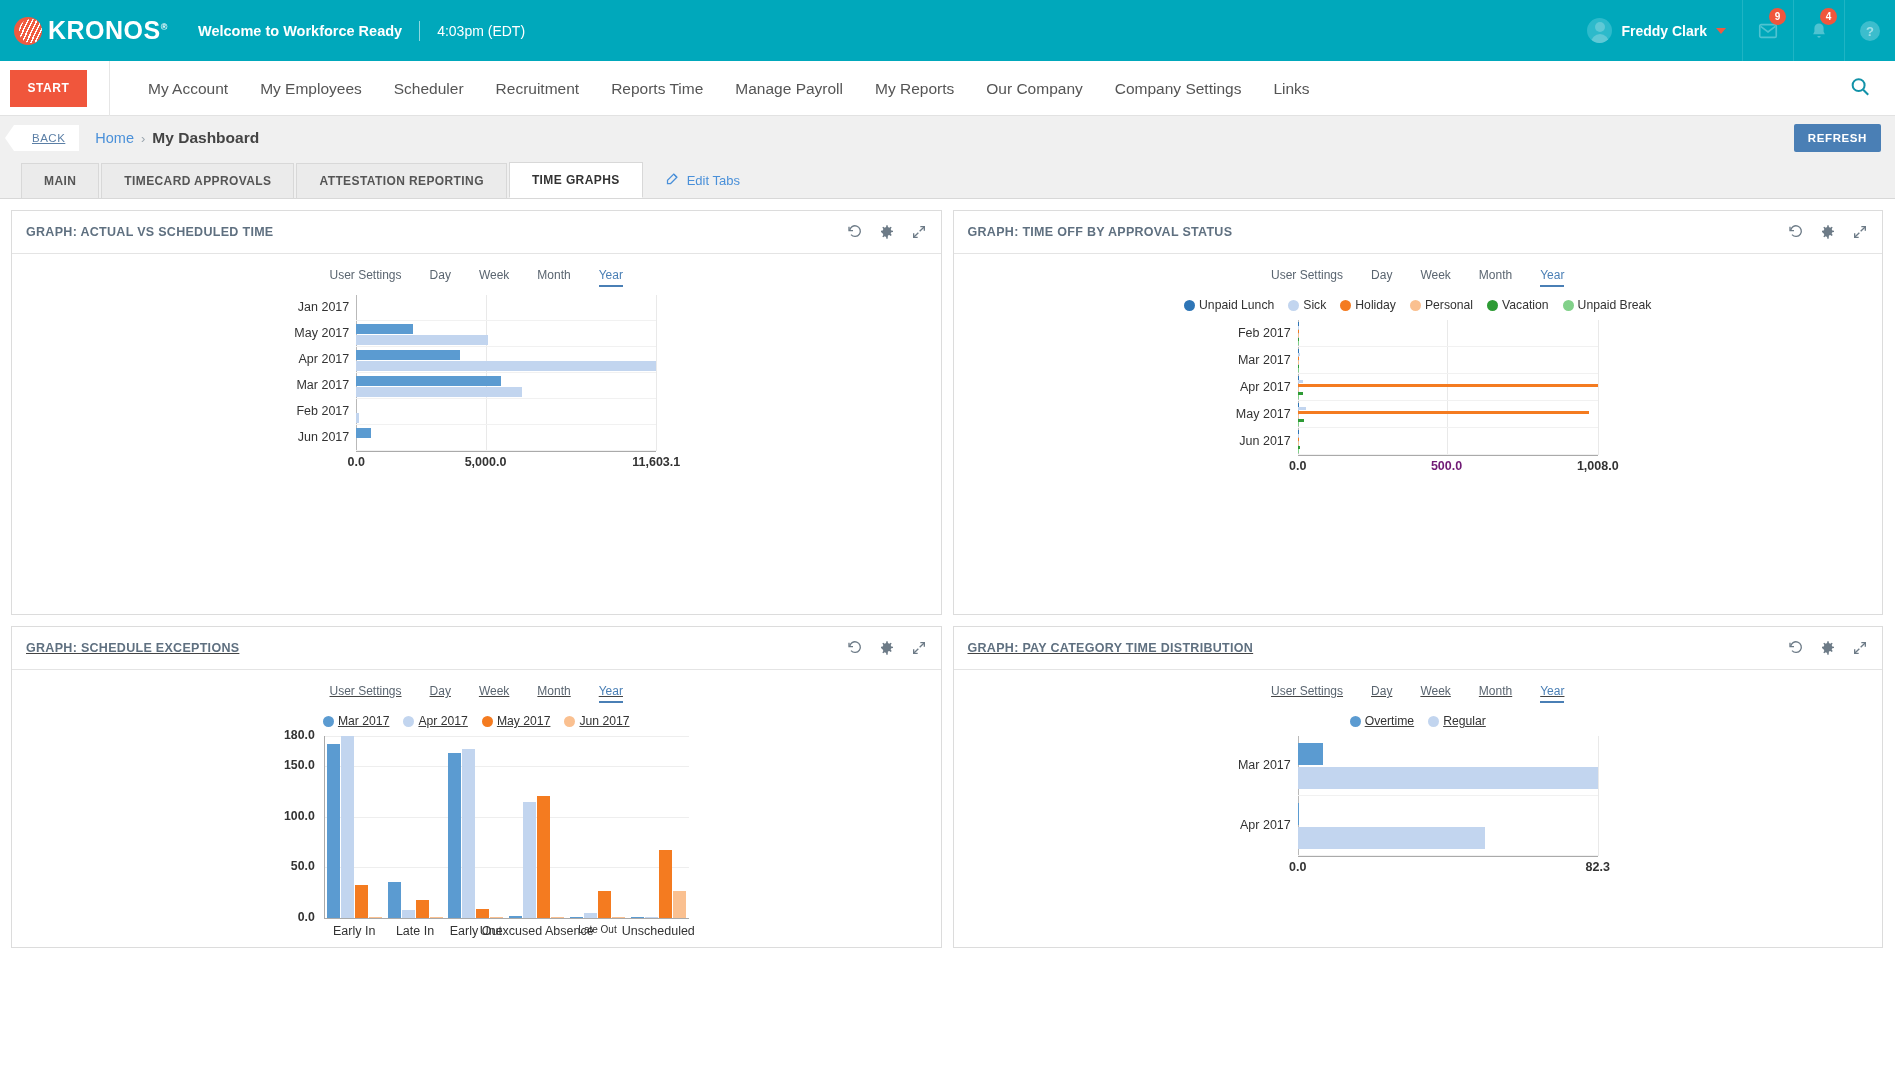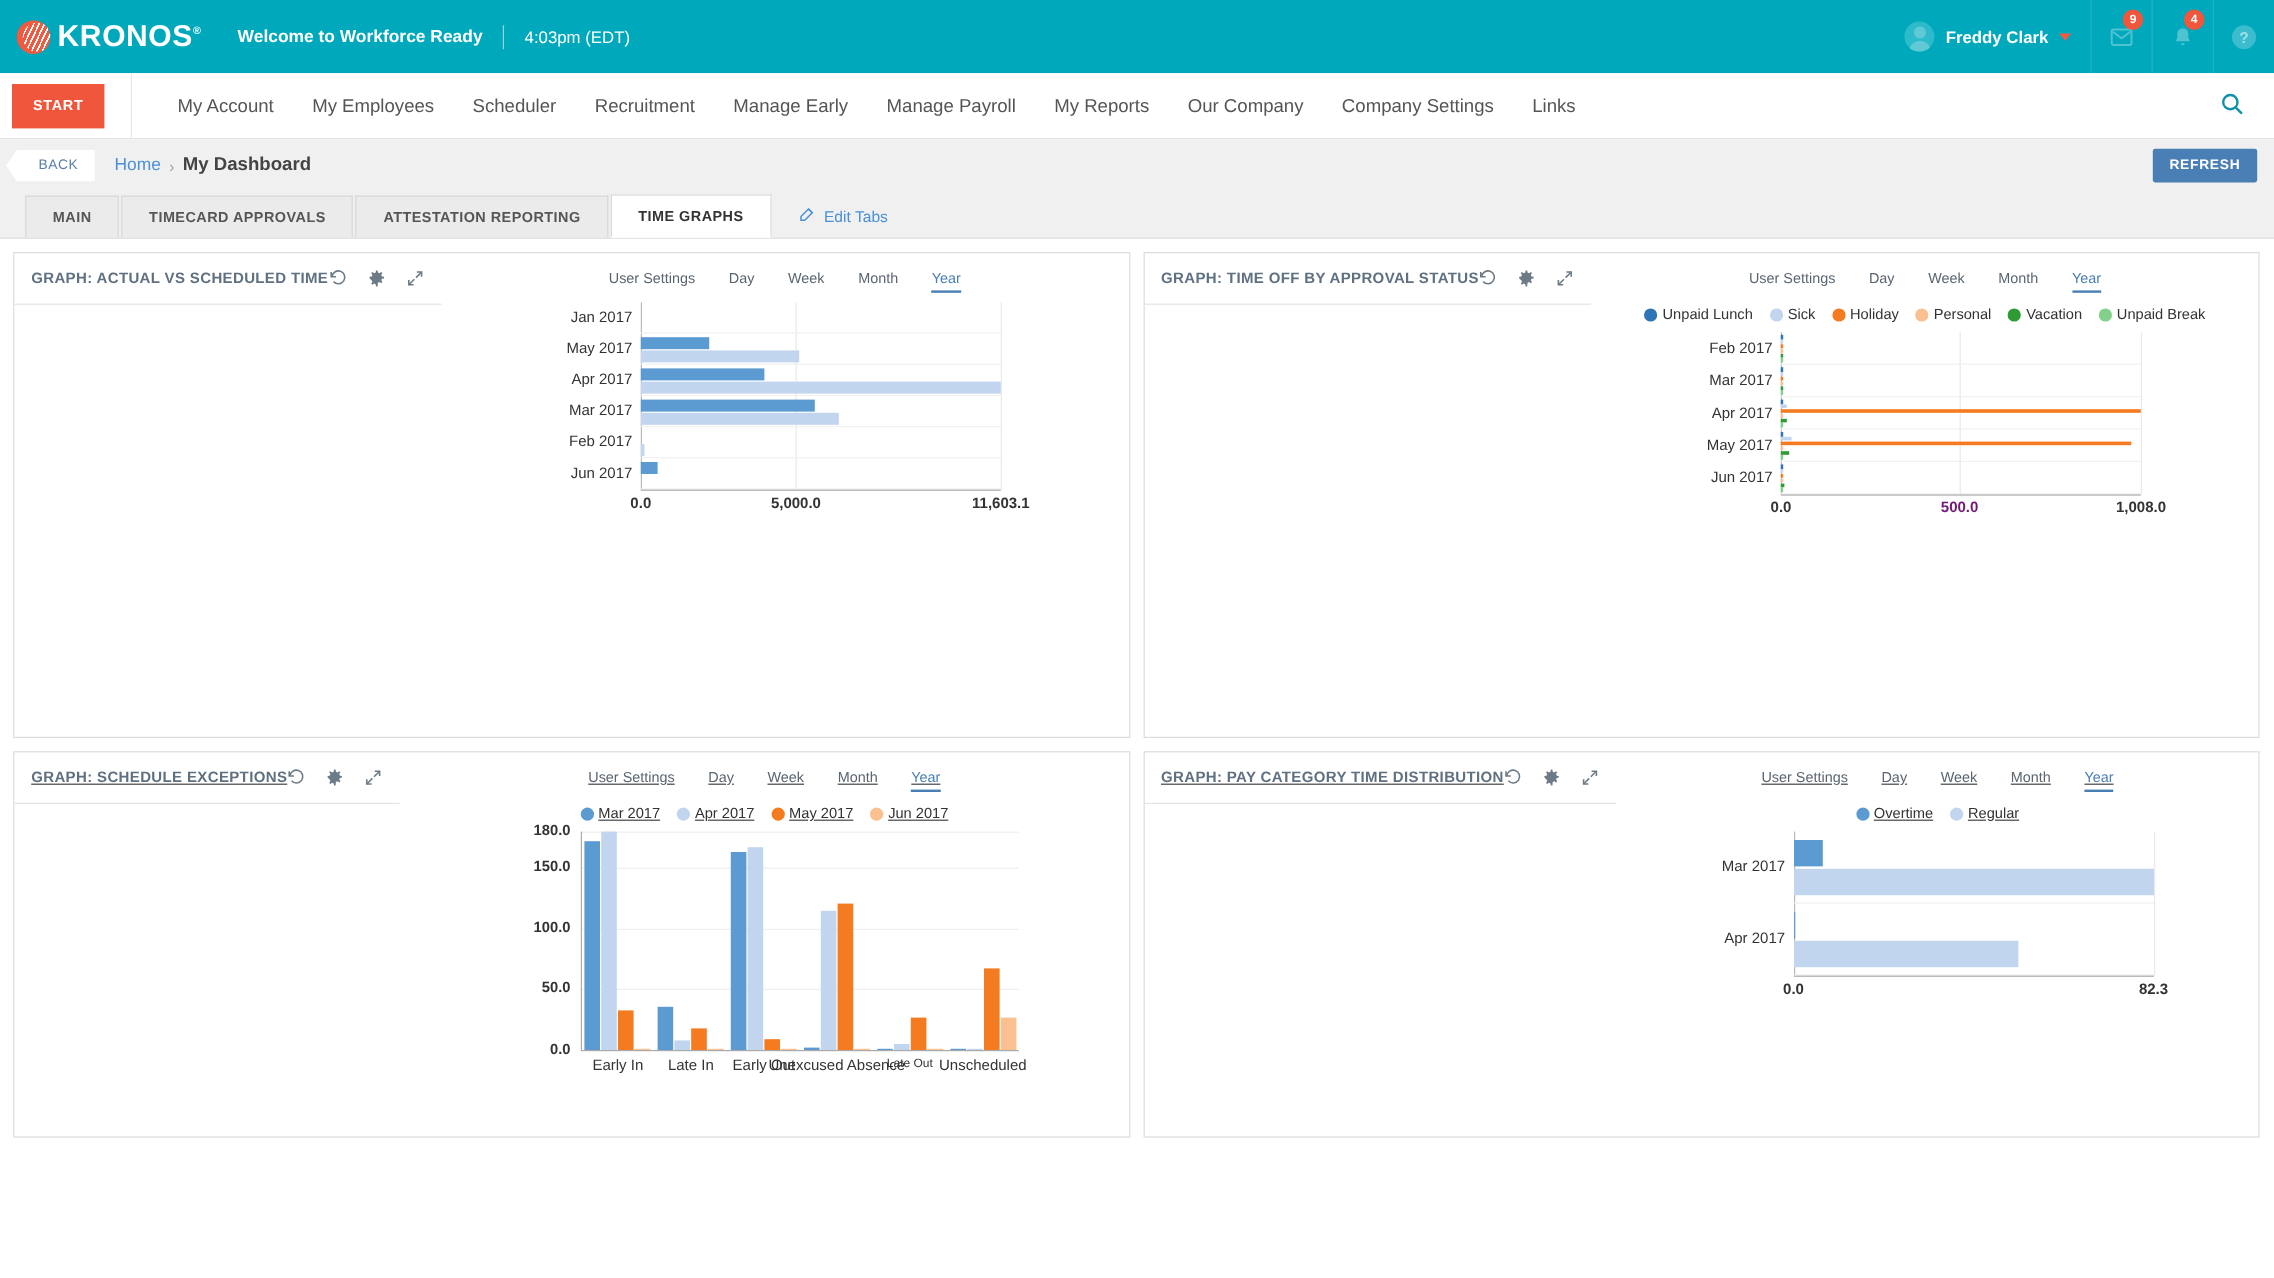--- a/index.html
+++ b/index.html
@@ -91,21 +91,21 @@
   }
 
   
   .crumbbar {
     height: 44px; background: #f0f0f0; display: flex; align-items: center;
     padding-left: 14px; position: relative;
   }
   .back-btn {
     position: relative; height: 26px; background: #fff; display: flex; align-items: center;
     padding: 0 14px 0 18px; font-size: 11.5px; color: #5b7fa6; letter-spacing: .5px;
-    cursor: pointer; margin-right: 16px;
+    cursor: pointer; margin-right: 16px; text-decoration: underline;
   }
   .back-btn:before {
     content: ""; position: absolute; left: -9px; top: 0; width: 0; height: 0;
     border-top: 13px solid transparent; border-bottom: 13px solid transparent;
     border-right: 9px solid #fff;
   }
   .crumb-link { color: #4a90d9; font-size: 14.5px; cursor: pointer; }
   .crumb-sep { color: #9aa5ae; font-size: 13px; margin: 0 7px; }
   .crumb-current { color: #444; font-size: 15.5px; font-weight: bold; }
   .refresh-btn {
@@ -131,21 +131,21 @@
   }
   .edit-tabs .pencil { margin-right: 7px; }
 
   
   .dash {
     padding: 11px 11px 0 11px; display: flex; flex-wrap: wrap;
     gap: 11px; background: #fff;
   }
   .panel {
     width: calc(50% - 6px); background: #fff; border: 1px solid #dcdcdc;
-    display: flex; flex-direction: row;
+    display: flex; flex-direction: column;
   }
   .panel.tall { height: 405px; }
   .panel.short { height: 322px; text-decoration: underline; }
   .panel-head {
     height: 43px; border-bottom: 1px solid #e4e4e4; display: flex; align-items: center;
     padding: 0 14px; flex: none;
   }
   .panel-title {
     font-size: 12.5px; font-weight: bold; color: #5f7080; letter-spacing: .3px;
   }
@@ -220,21 +220,21 @@
 </div>
 
 <div class="navbar">
   <div class="start-btn">START</div>
   <div class="nav-sep"></div>
   <div class="nav-items">
     <div class="nav-item">My Account</div>
     <div class="nav-item">My Employees</div>
     <div class="nav-item">Scheduler</div>
     <div class="nav-item">Recruitment</div>
-    <div class="nav-item">Manage Early</div>
+    <div class="nav-item">Reports Time</div>
     <div class="nav-item">Manage Payroll</div>
     <div class="nav-item">My Reports</div>
     <div class="nav-item">Our Company</div>
     <div class="nav-item">Company Settings</div>
     <div class="nav-item">Links</div>
   </div>
   <div class="search-btn">
     <svg width="22" height="22" viewBox="0 0 24 24" fill="none" stroke="#1292a8" stroke-width="2.2">
       <circle cx="10.5" cy="10.5" r="6.5"></circle>
         <path d="M15.5 15.5L21 21"></path>

